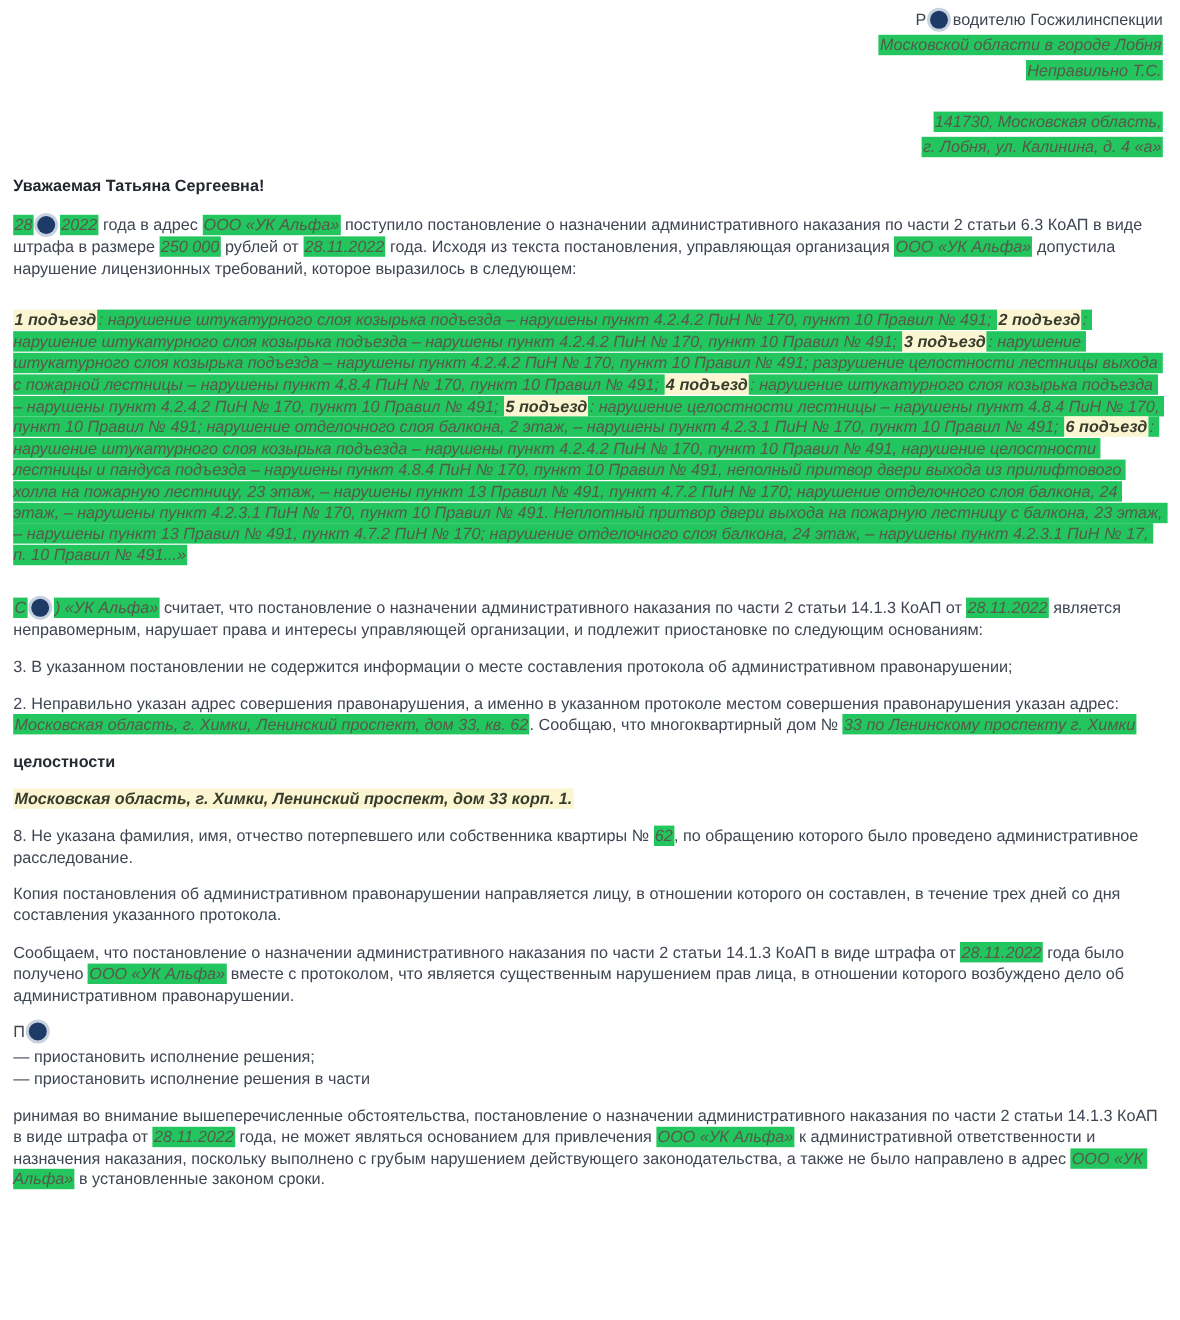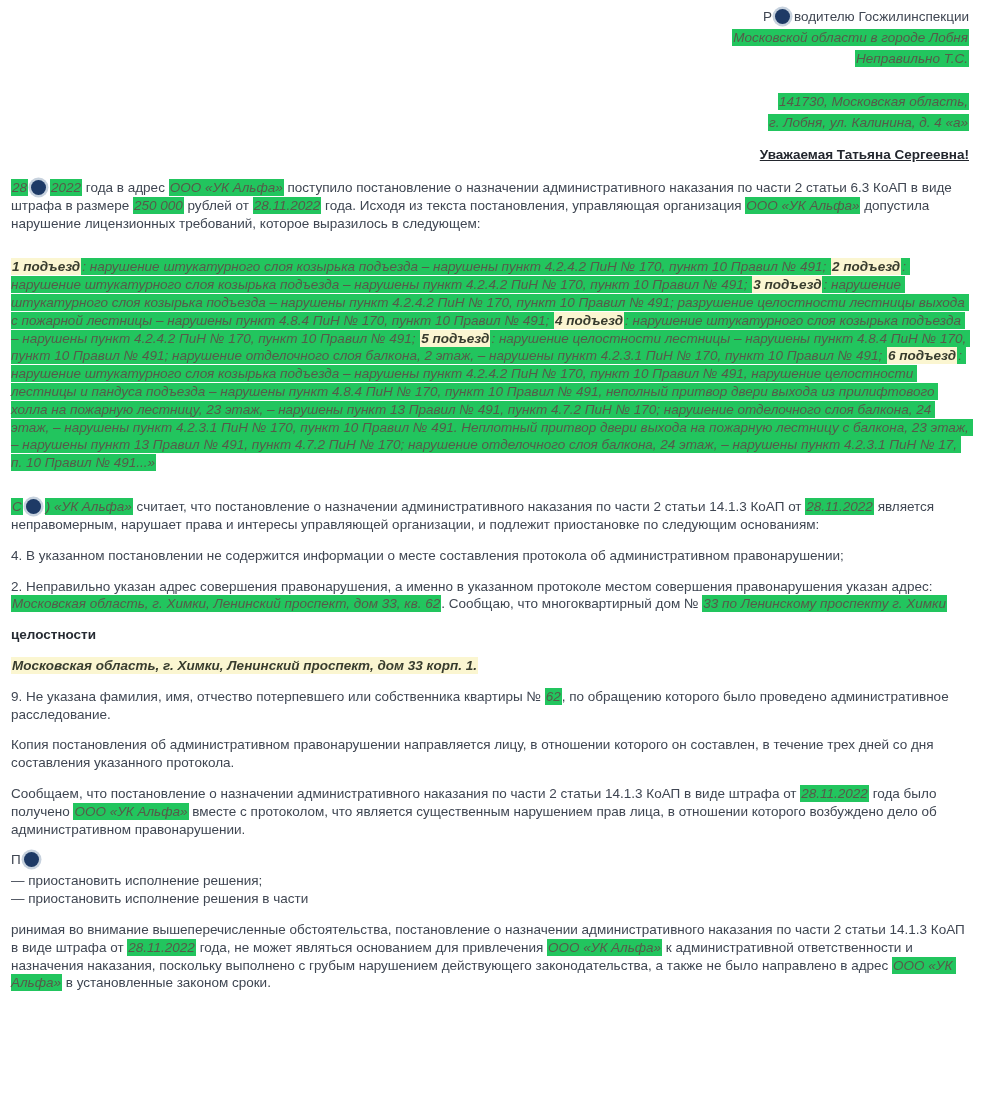--- a/index.html
+++ b/index.html
@@ -14,21 +14,21 @@
     -webkit-font-smoothing:antialiased;
   }
   .page{padding:8px 14px 24px 11px;}
   p.block{margin:0 0 13px 0;}
   .gap-tight{margin-bottom:3px !important;}
   .gap-none{margin-bottom:0 !important;}
   .gap-normal{margin-bottom:13px !important;}
   .gap-large{margin-bottom:26px !important;}
   .align-left{text-align:left;}
   .align-right{text-align:right;}
-  .align-center{text-align:right;text-decoration:underline;}
+  .align-center{text-align:left;}
   .seg{white-space:pre-wrap;}
   .seg.plain{color:#3f4652;}
   .seg.hl{
     background:#22c55e;
     font-style:italic;
     color:#565b49;
     padding:1px 1px;
   }
   .seg.hlb{
     background:#fbf6d1;
@@ -65,25 +65,25 @@
       <p class="block align-right gap-tight"><span class="seg hl">Московской области в городе Лобня</span></p>
       <p class="block align-right gap-large"><span class="seg hl">Неправильно Т.С.</span></p>
       <p class="block align-right gap-tight"><span class="seg hl">141730, Московская область,</span></p>
       <p class="block align-right gap-normal"><span class="seg hl">г. Лобня, ул. Калинина, д. 4 «а»</span></p>
     </div>
   <p class="block align-center salutation">Уважаемая Татьяна Сергеевна!</p>
   <div>
       <p class="block align-left gap-large"><span class="seg hl">28</span><span class="redact-circle"></span><span class="seg hl">2022</span><span class="seg plain"> года в адрес </span><span class="seg hl">ООО «УК Альфа»</span><span class="seg plain"> поступило постановление о назначении административного наказания по части 2 статьи 6.3 КоАП в виде штрафа в размере </span><span class="seg hl">250 000</span><span class="seg plain"> рублей от </span><span class="seg hl">28.11.2022</span><span class="seg plain"> года. Исходя из текста постановления, управляющая организация </span><span class="seg hl">ООО «УК Альфа»</span><span class="seg plain"> допустила нарушение лицензионных требований, которое выразилось в следующем:</span></p>
       <p class="block align-left gap-large"><span class="seg hlb">1 подъезд</span><span class="seg hl">: нарушение штукатурного слоя козырька подъезда – нарушены пункт 4.2.4.2 ПиН № 170, пункт 10 Правил № 491; </span><span class="seg hlb">2 подъезд</span><span class="seg hl">: нарушение штукатурного слоя козырька подъезда – нарушены пункт 4.2.4.2 ПиН № 170, пункт 10 Правил № 491; </span><span class="seg hlb">3 подъезд</span><span class="seg hl">: нарушение штукатурного слоя козырька подъезда – нарушены пункт 4.2.4.2 ПиН № 170, пункт 10 Правил № 491; разрушение целостности лестницы выхода с пожарной лестницы – нарушены пункт 4.8.4 ПиН № 170, пункт 10 Правил № 491; </span><span class="seg hlb">4 подъезд</span><span class="seg hl">: нарушение штукатурного слоя козырька подъезда – нарушены пункт 4.2.4.2 ПиН № 170, пункт 10 Правил № 491; </span><span class="seg hlb">5 подъезд</span><span class="seg hl">: нарушение целостности лестницы – нарушены пункт 4.8.4 ПиН № 170, пункт 10 Правил № 491; нарушение отделочного слоя балкона, 2 этаж, – нарушены пункт 4.2.3.1 ПиН № 170, пункт 10 Правил № 491; </span><span class="seg hlb">6 подъезд</span><span class="seg hl">: нарушение штукатурного слоя козырька подъезда – нарушены пункт 4.2.4.2 ПиН № 170, пункт 10 Правил № 491, нарушение целостности лестницы и пандуса подъезда – нарушены пункт 4.8.4 ПиН № 170, пункт 10 Правил № 491, неполный притвор двери выхода из прилифтового холла на пожарную лестницу, 23 этаж, – нарушены пункт 13 Правил № 491, пункт 4.7.2 ПиН № 170; нарушение отделочного слоя балкона, 24 этаж, – нарушены пункт 4.2.3.1 ПиН № 170, пункт 10 Правил № 491. Неплотный притвор двери выхода на пожарную лестницу с балкона, 23 этаж, – нарушены пункт 13 Правил № 491, пункт 4.7.2 ПиН № 170; нарушение отделочного слоя балкона, 24 этаж, – нарушены пункт 4.2.3.1 ПиН № 17, п. 10 Правил № 491...»</span></p>
       <p class="block align-left gap-normal"><span class="seg hl">С</span><span class="redact-circle"></span><span class="seg hl">) «УК Альфа»</span><span class="seg plain"> считает, что постановление о назначении административного наказания по части 2 статьи 14.1.3 КоАП от </span><span class="seg hl">28.11.2022</span><span class="seg plain"> является неправомерным, нарушает права и интересы управляющей организации, и подлежит приостановке по следующим основаниям:</span></p>
-      <p class="block align-left gap-normal"><span class="seg plain">4. В указанном постановлении не содержится информации о месте составления протокола об административном правонарушении;</span></p>
+      <p class="block align-left gap-normal"><span class="seg plain">3. В указанном постановлении не содержится информации о месте составления протокола об административном правонарушении;</span></p>
       <p class="block align-left gap-normal"><span class="seg plain">2. Неправильно указан адрес совершения правонарушения, а именно в указанном протоколе местом совершения правонарушения указан адрес: </span><span class="seg hl">Московская область, г. Химки, Ленинский проспект, дом 33, кв. 62</span><span class="seg plain">. Сообщаю, что многоквартирный дом № </span><span class="seg hl">33 по Ленинскому проспекту г. Химки</span></p>
       <p class="block align-left gap-normal"><span class="seg b">целостности</span></p>
       <p class="block align-left gap-normal"><span class="seg hlb">Московская область, г. Химки, Ленинский проспект, дом 33 корп. 1.</span></p>
-      <p class="block align-left gap-normal"><span class="seg plain">9. Не указана фамилия, имя, отчество потерпевшего или собственника квартиры № </span><span class="seg hl">62</span><span class="seg plain">, по обращению которого было проведено административное расследование.</span></p>
+      <p class="block align-left gap-normal"><span class="seg plain">8. Не указана фамилия, имя, отчество потерпевшего или собственника квартиры № </span><span class="seg hl">62</span><span class="seg plain">, по обращению которого было проведено административное расследование.</span></p>
       <p class="block align-left gap-normal"><span class="seg plain">Копия постановления об административном правонарушении направляется лицу, в отношении которого он составлен, в течение трех дней со дня составления указанного протокола.</span></p>
       <p class="block align-left gap-normal"><span class="seg plain">Сообщаем, что постановление о назначении административного наказания по части 2 статьи 14.1.3 КоАП в виде штрафа от </span><span class="seg hl">28.11.2022</span><span class="seg plain"> года было получено </span><span class="seg hl">ООО «УК Альфа»</span><span class="seg plain"> вместе с протоколом, что является существенным нарушением прав лица, в отношении которого возбуждено дело об административном правонарушении.</span></p>
       <p class="block align-left gap-tight"><span class="seg plain">П</span><span class="redact-circle"></span></p>
       <p class="block align-left gap-none"><span class="seg plain">— приостановить исполнение решения;</span></p>
       <p class="block align-left gap-normal"><span class="seg plain">— приостановить исполнение решения в части</span></p>
       <p class="block align-left gap-large"><span class="seg plain">ринимая во внимание вышеперечисленные обстоятельства, постановление о назначении административного наказания по части 2 статьи 14.1.3 КоАП в виде штрафа от </span><span class="seg hl">28.11.2022</span><span class="seg plain"> года, не может являться основанием для привлечения </span><span class="seg hl">ООО «УК Альфа»</span><span class="seg plain"> к административной ответственности и назначения наказания, поскольку выполнено с грубым нарушением действующего законодательства, а также не было направлено в адрес </span><span class="seg hl">ООО «УК Альфа»</span><span class="seg plain"> в установленные законом сроки.</span></p>
     </div>
 
 </main>
 

